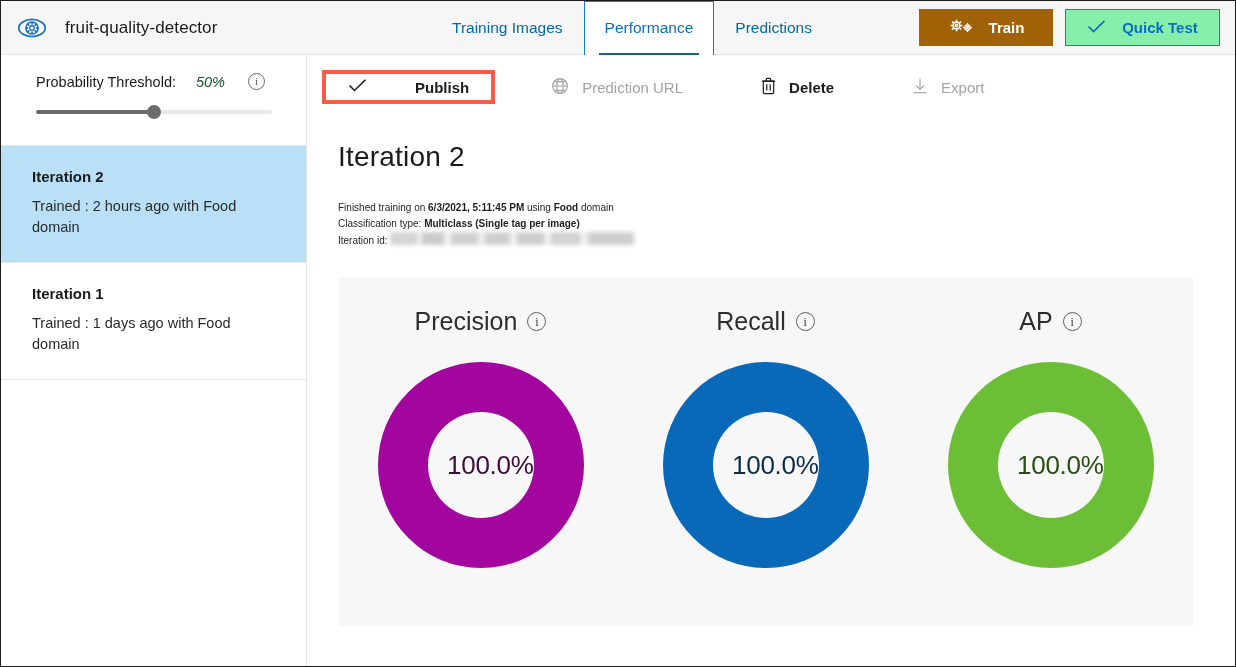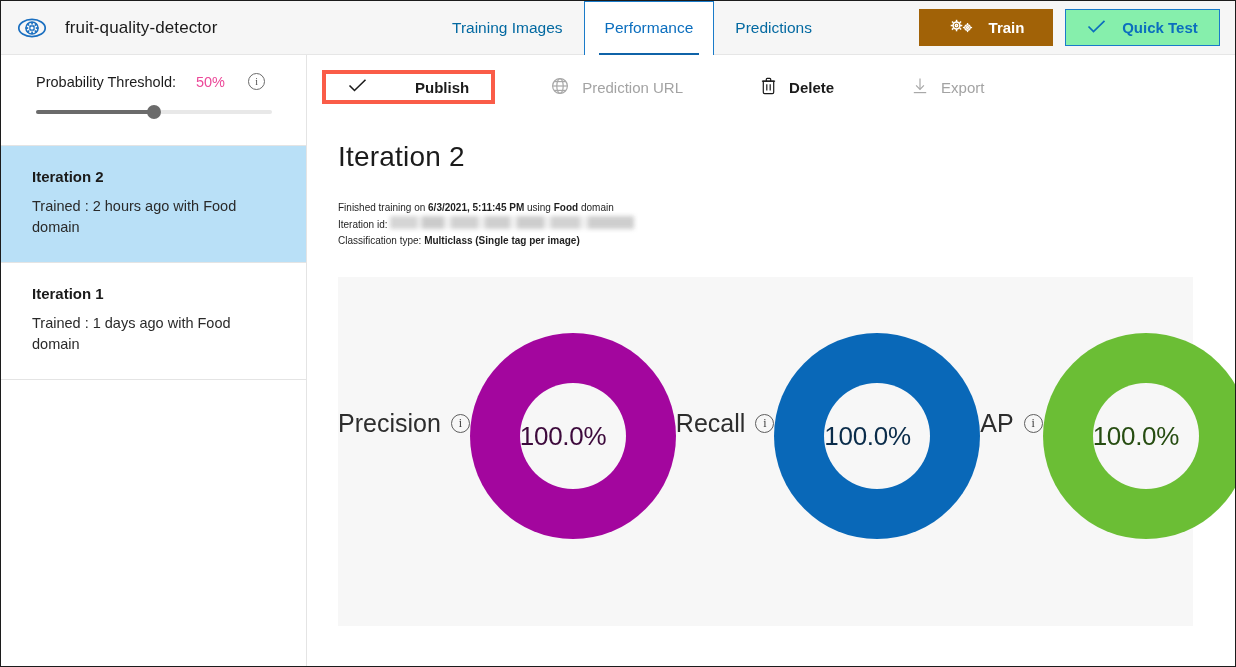--- a/index.html
+++ b/index.html
@@ -148,21 +148,21 @@
     padding: 18px 34px 0 35px;
   }
   .threshold-label {
     font-size: 14.5px;
     color: #1b1b1b;
     display: flex;
     align-items: flex-end;
     gap: 20px;
     white-space: nowrap;
   }
-  .threshold-value { color: #ec4899; }
+  .threshold-value { color: #14532d; font-style: italic; }
   .info-circle {
     display: inline-flex;
     align-items: center;
     justify-content: center;
     width: 15px; height: 15px;
     border: 1px solid #6a6a6a;
     border-radius: 50%;
     font-size: 10px;
     color: #4a4a4a;
     font-family: "Liberation Serif", serif;
@@ -299,20 +299,21 @@
     width: 855px;
     height: 349px;
     background: #f7f7f7;
     display: flex;
     align-items: flex-start;
     box-sizing: border-box;
   }
   .metric {
     flex: 1;
     display: flex;
+    flex-direction: column;
     align-items: center;
     padding-top: 30px;
   }
   .metric-label {
     font-size: 25px;
     color: #2d2d2d;
     display: flex;
     align-items: center;
     gap: 4px;
     font-weight: normal;
@@ -332,21 +333,21 @@
     border-radius: 50%;
   }
   .donut-hole {
     position: absolute;
     left: 50px; top: 50px;
     width: 106px; height: 106px;
     border-radius: 50%;
     background: #f7f7f7;
     display: flex;
     align-items: center;
-    justify-content: flex-start;
+    justify-content: flex-end;
   }
   .donut-value {
     font-size: 26px;
     letter-spacing: -0.3px;
   }
 </style>
 </head>
 <body>
 
 <div id="app">
@@ -512,24 +513,24 @@
 
     <div class="content">
 
       <h1 class="page-title">Iteration 2</h1>
 
       <div class="meta">
         <div>
           <span>Finished training on </span><b>6/3/2021, 5:11:45 PM</b><span> using </span><b>Food</b><span> domain</span>
         </div>
         <div>
-          <span>Iteration id:</span><span class="redacted"></span>
+          <span>Classification type: </span><b>Multiclass (Single tag per image)</b>
         </div>
         <div>
-          <span>Classification type: </span><b>Multiclass (Single tag per image)</b>
+          <span>Iteration id:</span><span class="redacted"></span>
         </div>
       </div>
 
       <div class="metrics-panel">
 
         <div class="metric">
           <div class="metric-label">
             <span>Precision</span>
             <span class="info-circle">i</span>
           </div>

